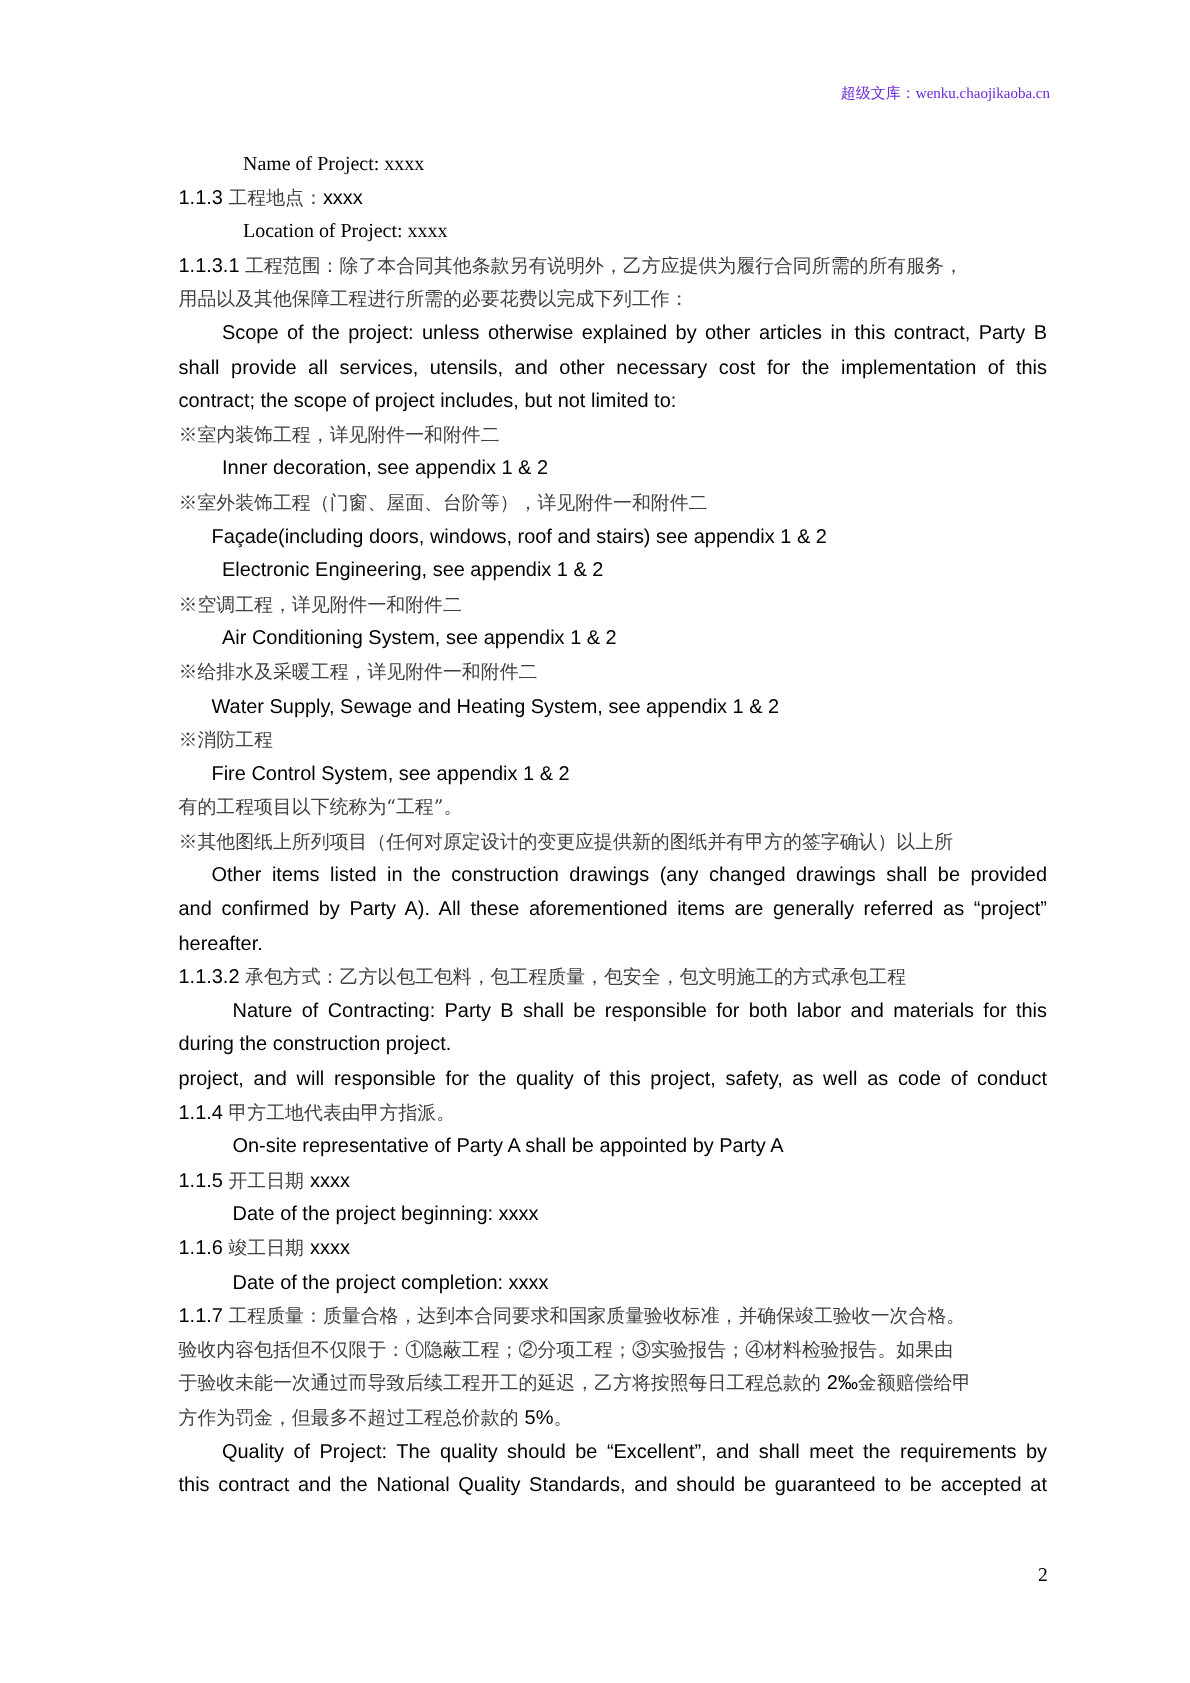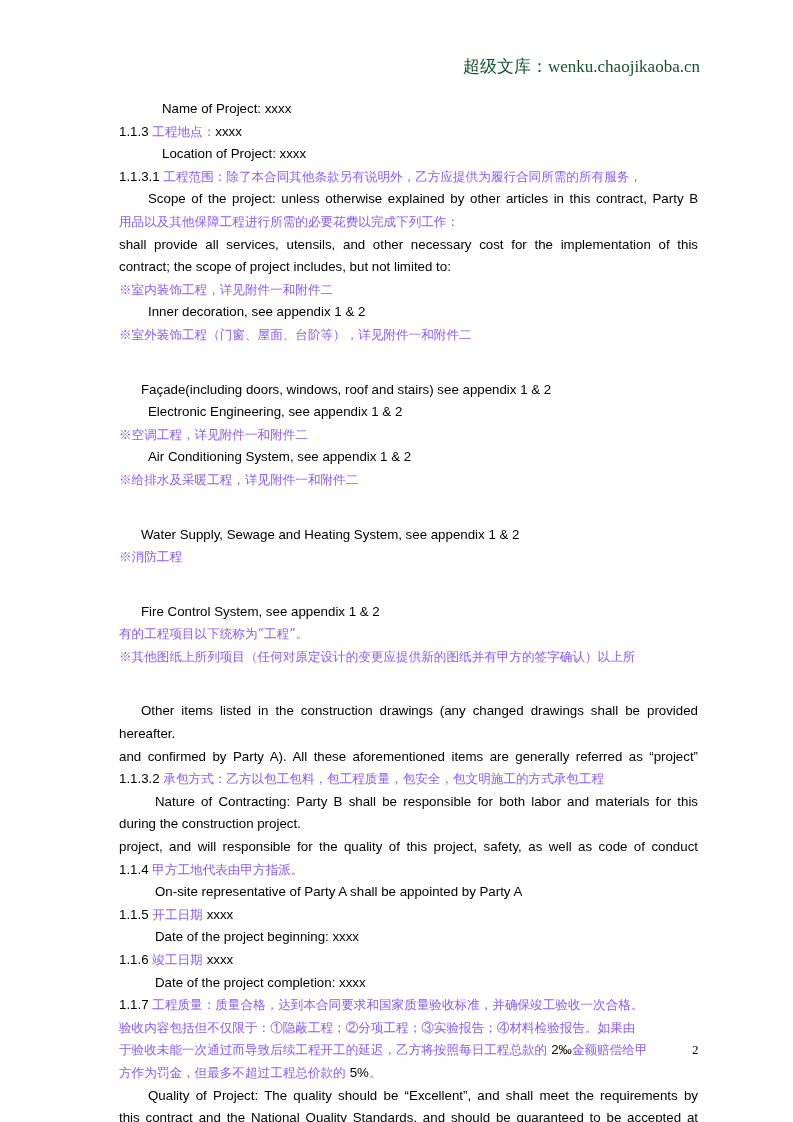--- a/index.html
+++ b/index.html
@@ -1,70 +1,70 @@
 <!DOCTYPE html>
 <html><head>
 <meta charset="utf-8">
 <style>
   html, body { margin: 0; padding: 0; background: #ffffff; }
   body { width: 793px; height: 1122px; position: relative; overflow: hidden; color: #000; }
   .header {
     position: absolute; top: 55px; right: 93px;
-    font-family: "Liberation Serif", serif; font-size: 17px; color: #14532d;
+    font-family: "Liberation Serif", serif; font-size: 10px; color: #6d28d9;
   }
   .page {
     position: absolute; top: 98px; left: 119px; width: 579px;
     font-family: "Liberation Sans", sans-serif; font-size: 13.3px;
     line-height: 22.6px;
   }
   .ln { white-space: nowrap; height: 22.6px; }
-  .zh { font-family: "DejaVu Serif", serif; font-size: 12.6px; color: #8b5cf6; }
+  .zh { font-family: "DejaVu Serif", serif; font-size: 12.6px; color: #404040; }
   .just { text-align: justify; text-align-last: justify; white-space: normal; }
-  .i1 { padding-left: 43px; }
+  .i1 { padding-left: 43px; font-family: Liberation Serif, serif; }
   .i2 { padding-left: 29px; }
-  .i3 { padding-left: 22px; margin-top: 32px; }
+  .i3 { padding-left: 22px; }
   .i4 { padding-left: 36px; }
   .pagenum {
     position: absolute; top: 1042px; left: 692px;
     font-family: "Liberation Serif", serif; font-size: 13px;
   }
 </style>
 </head>
 <body>
 
 <div class="header">超级文库：wenku.chaojikaoba.cn</div>
 
 <div class="page">
   <div class="ln i1">Name of Project: xxxx</div>
 
   <div class="ln"><span>1.1.3 </span><span class="zh">工程地点：</span><span>xxxx</span></div>
   <div class="ln i1">Location of Project: xxxx</div>
 
   <div class="ln"><span>1.1.3.1 </span><span class="zh">工程范围：除了本合同其他条款另有说明外，乙方应提供为履行合同所需的所有服务，</span></div>
+  <div class="ln zh">用品以及其他保障工程进行所需的必要花费以完成下列工作：</div>
   <div class="ln just i2">Scope of the project: unless otherwise explained by other articles in this contract, Party B</div>
-  <div class="ln zh">用品以及其他保障工程进行所需的必要花费以完成下列工作：</div>
   <div class="ln just">shall provide all services, utensils, and other necessary cost for the implementation of this</div>
   <div class="ln">contract; the scope of project includes, but not limited to:</div>
 
   <div class="ln zh">※室内装饰工程，详见附件一和附件二</div>
   <div class="ln i2">Inner decoration, see appendix 1 &amp; 2</div>
   <div class="ln zh">※室外装饰工程（门窗、屋面、台阶等），详见附件一和附件二</div>
   <div class="ln i3">Façade(including doors, windows, roof and stairs) see appendix 1 &amp; 2</div>
   <div class="ln i2">Electronic Engineering, see appendix 1 &amp; 2</div>
   <div class="ln zh">※空调工程，详见附件一和附件二</div>
   <div class="ln i2">Air Conditioning System, see appendix 1 &amp; 2</div>
   <div class="ln zh">※给排水及采暖工程，详见附件一和附件二</div>
   <div class="ln i3">Water Supply, Sewage and Heating System, see appendix 1 &amp; 2</div>
   <div class="ln zh">※消防工程</div>
   <div class="ln i3">Fire Control System, see appendix 1 &amp; 2</div>
   <div class="ln zh">有的工程项目以下统称为“工程”。</div>
   <div class="ln zh">※其他图纸上所列项目（任何对原定设计的变更应提供新的图纸并有甲方的签字确认）以上所</div>
   <div class="ln just i3">Other items listed in the construction drawings (any changed drawings shall be provided</div>
+  <div class="ln just">and confirmed by Party A). All these aforementioned items are generally referred as “project”</div>
   <div class="ln">hereafter.</div>
-  <div class="ln just">and confirmed by Party A). All these aforementioned items are generally referred as “project”</div>
 
   <div class="ln"><span>1.1.3.2 </span><span class="zh">承包方式：乙方以包工包料，包工程质量，包安全，包文明施工的方式承包工程</span></div>
   <div class="ln just i4">Nature of Contracting: Party B shall be responsible for both labor and materials for this</div>
   <div class="ln">during the construction project.</div>
   <div class="ln just">project, and will responsible for the quality of this project, safety, as well as code of conduct</div>
 
   <div class="ln"><span>1.1.4 </span><span class="zh">甲方工地代表由甲方指派。</span></div>
   <div class="ln i4">On-site representative of Party A shall be appointed by Party A</div>
 
   <div class="ln"><span>1.1.5 </span><span class="zh">开工日期 </span><span>xxxx</span></div>

